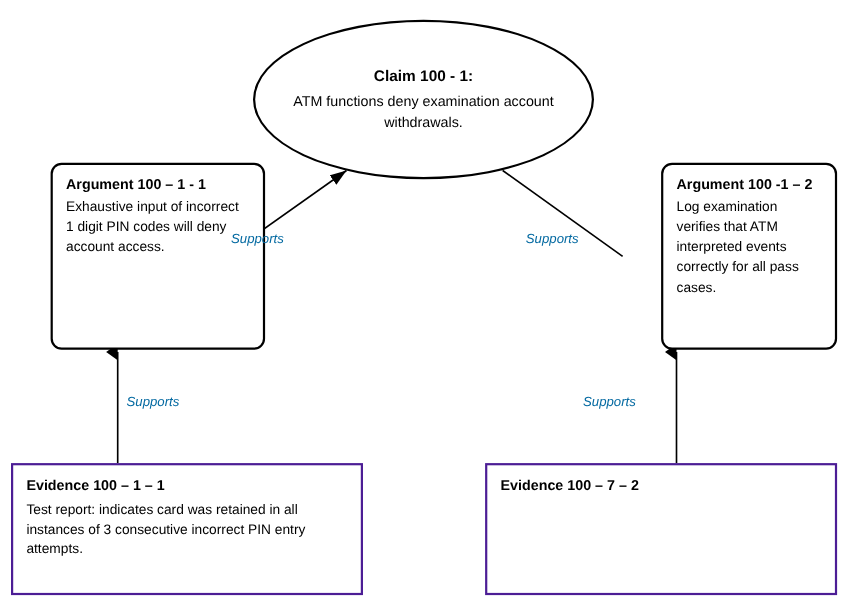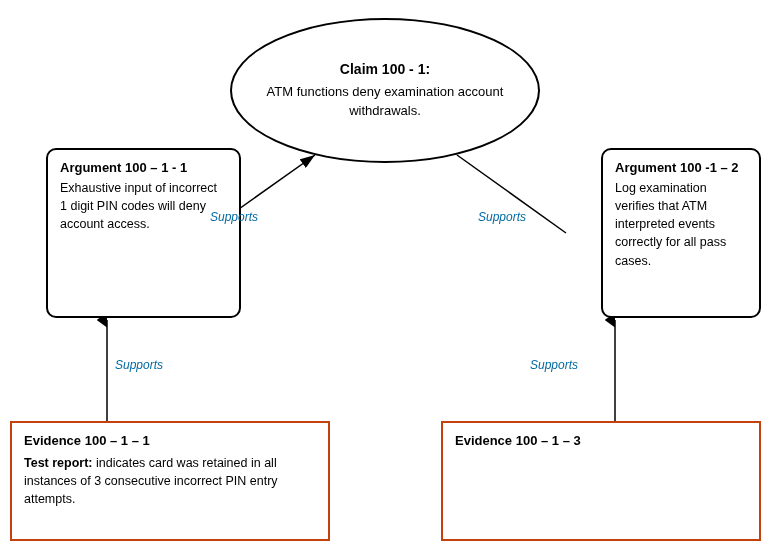--- a/index.html
+++ b/index.html
@@ -79,21 +79,21 @@
     }
 
     .arg-text {
       font-size: 12.5px;
       line-height: 1.45;
     }
 
     
     .evidence-box {
       position: absolute;
-      border: 2px solid #c2410c;
+      border: 2px solid #4c1d95;
       background: #fff;
       padding: 10px 12px;
     }
 
     .ev-left {
       bottom: 12px;
       left: 10px;
       width: 320px;
       min-height: 120px;
     }
@@ -105,21 +105,21 @@
       min-height: 120px;
     }
 
     .ev-title {
       font-weight: bold;
       font-size: 13px;
       margin-bottom: 6px;
     }
 
     .ev-bold {
-      font-weight: bold;
+      font-weight: normal;
       text-align: center;
     }
 
     .ev-text {
       font-size: 12.5px;
       line-height: 1.45;
     }
 
     
     .supports-label {
@@ -193,16 +193,16 @@
   <div class="supports-label" style="left: 530px; top: 358px;">Supports</div>
 
   <div class="evidence-box ev-left">
     <div class="ev-title">Evidence 100 – 1 – 1</div>
     <div class="ev-text">
       <span class="ev-bold">Test report:</span><span> indicates card was retained in all instances of 3 consecutive incorrect PIN entry attempts.</span>
     </div>
   </div>
 
   <div class="evidence-box ev-right">
-    <div class="ev-title">Evidence 100 – 1 – 3</div>
+    <div class="ev-title">Evidence 100 – 7 – 2</div>
   </div>
 
 </div>
 
 </body></html>

